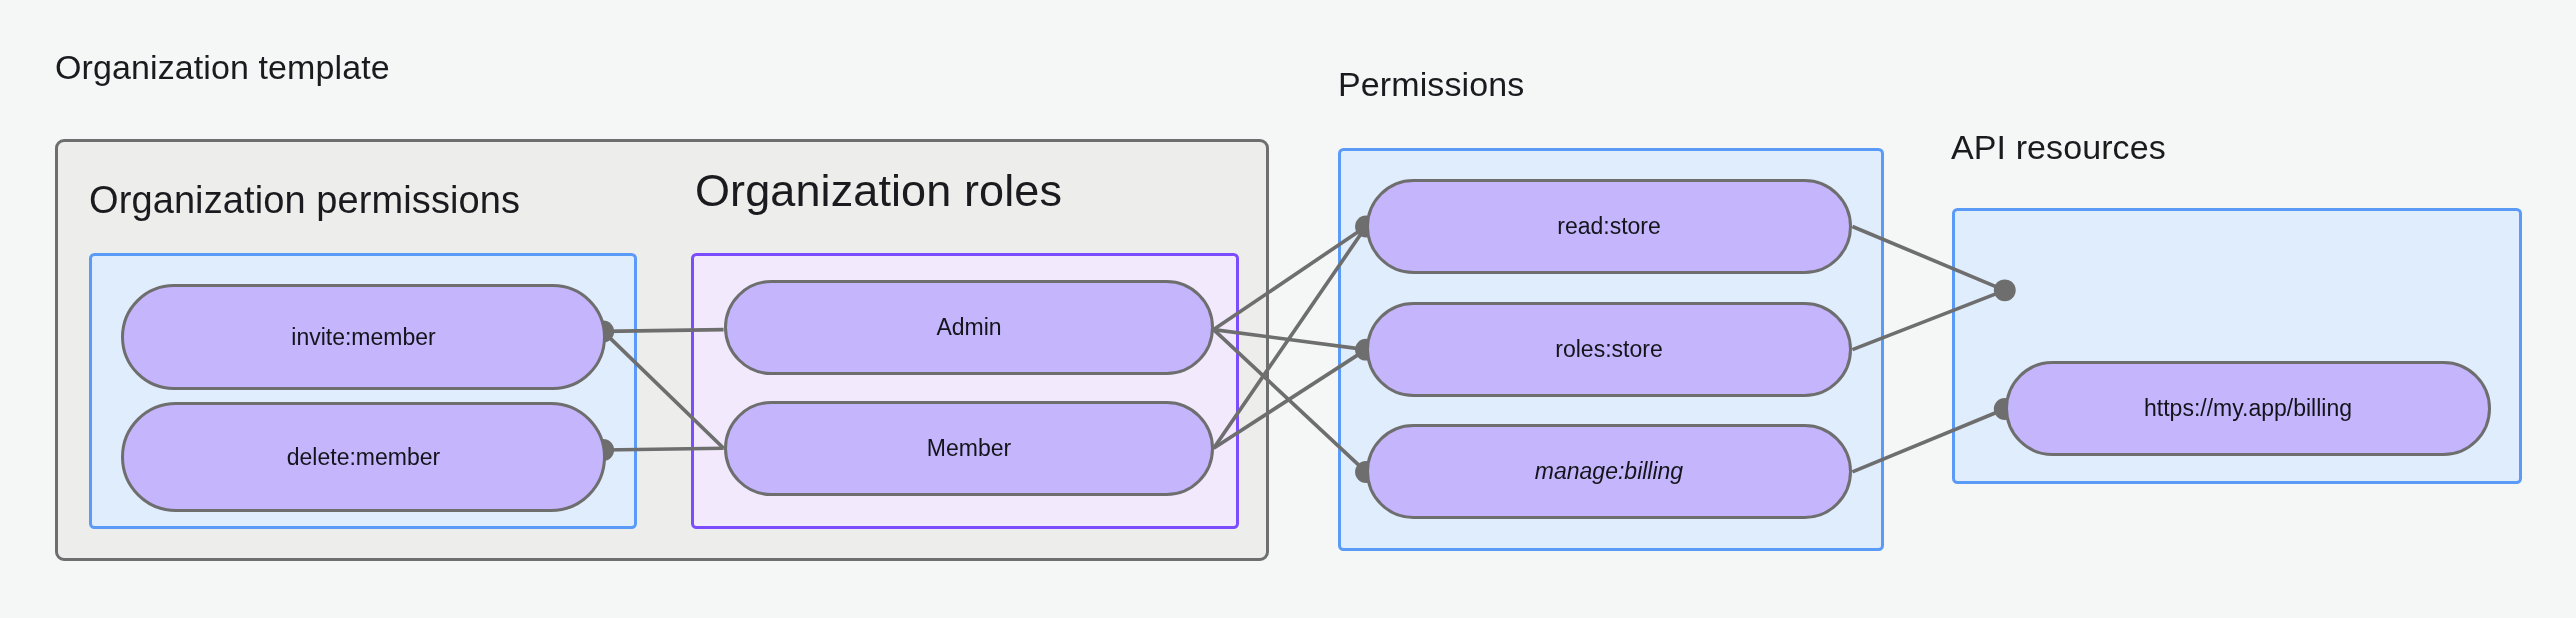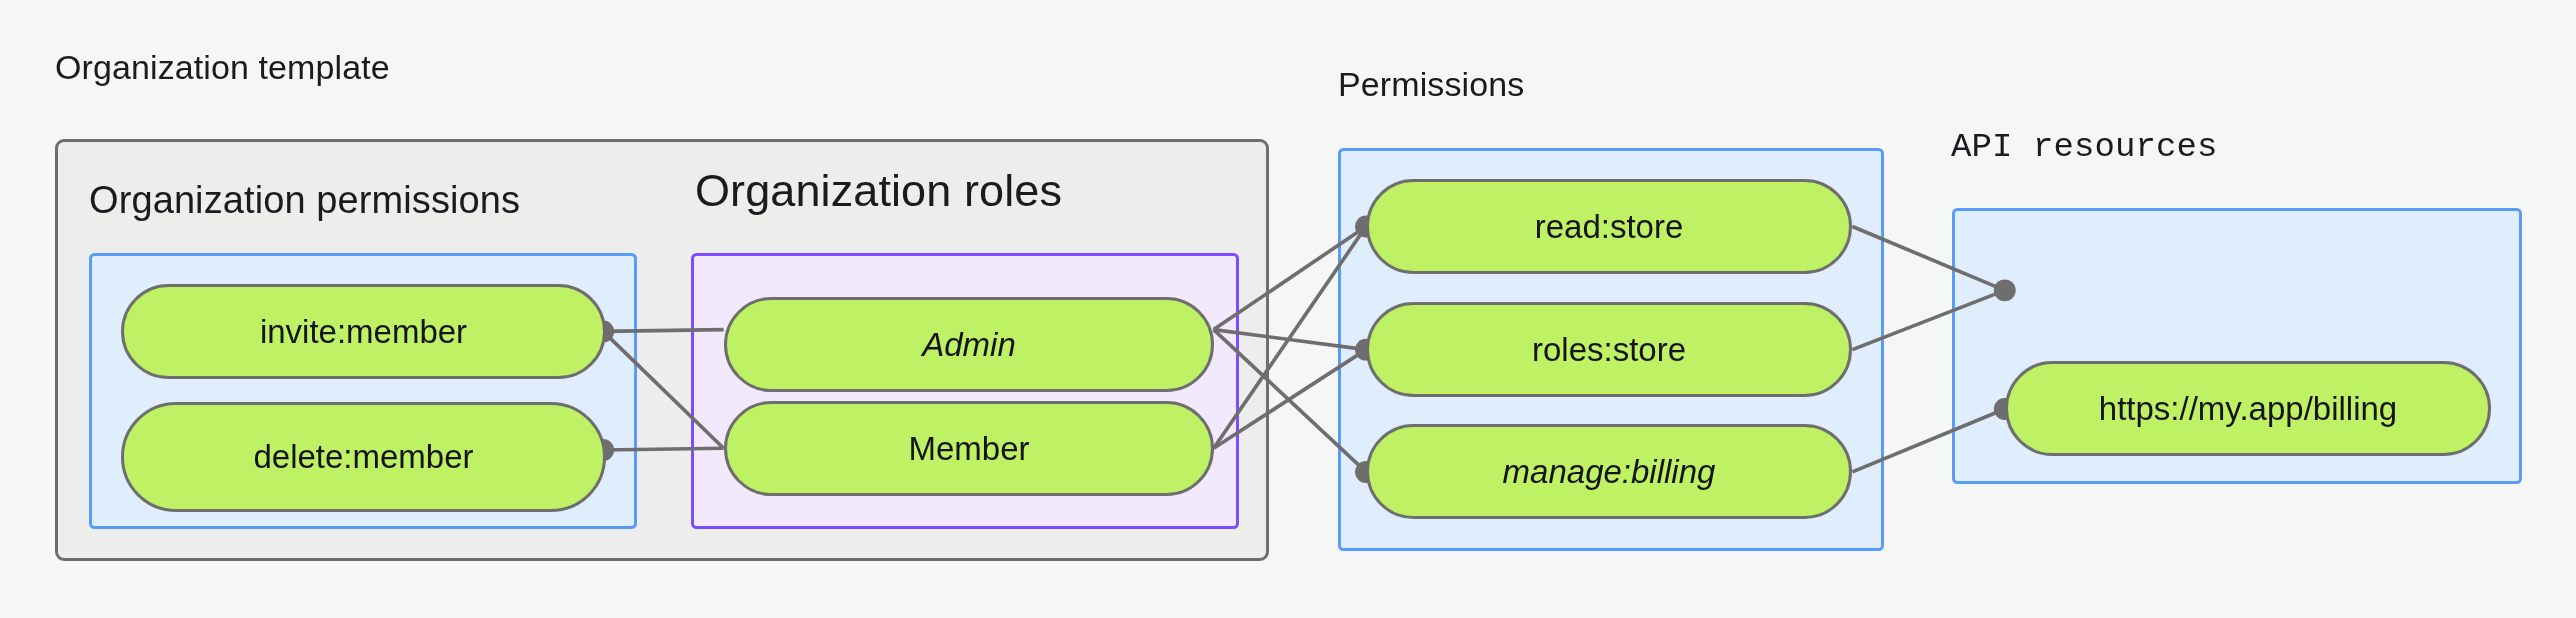--- a/index.html
+++ b/index.html
@@ -34,27 +34,27 @@
   .box-purple{
     background:#F3E9FD;
     border:3.7px solid #7C4DFF;
     border-radius:5.5px;
   }
 
   
   .pill{
     position:absolute;
     box-sizing:border-box;
-    background:#bef264;
+    background:#c4b5fd;
     border:3.7px solid #6E6E6E;
     border-radius:912px;
     display:flex;
     align-items:center;
     justify-content:center;
-    font-size:33px;
+    font-size:23px;
     color:#14141A;
     white-space:nowrap;
     z-index:3;
   }
 
   
   .edges{
     position:absolute;inset:0;
     width:2576px;height:619px;
     z-index:2;
@@ -71,21 +71,21 @@
 </style>
 </head>
 <body>
 
 <div class="stage">
 
   <div class="group-label" style="left:55px;top:48px;">Organization template</div>
 
   <div class="group-label" style="left:1338px;top:65px;">Permissions</div>
 
-  <div class="group-label" style="left:1951px;top:128px;font-family:Liberation Mono, monospace;">API resources</div>
+  <div class="group-label" style="left:1951px;top:128px;">API resources</div>
 
   <div class="box box-outer" style="left:55px;top:139px;width:1214px;height:422px;"></div>
 
   <div class="group-label" style="left:89px;top:179px;font-size:38px;">Organization permissions</div>
 
   <div class="group-label" style="left:695px;top:165px;font-size:45px;">Organization roles</div>
 
   <div class="box box-blue" style="left:89px;top:253px;width:548px;height:276px;"></div>
 
   <div class="box box-purple" style="left:691px;top:253px;width:548px;height:276px;"></div>
@@ -117,25 +117,25 @@
 
     <circle class="port" cx="661" cy="363" r="12"></circle>
     <circle class="port" cx="661" cy="493" r="12"></circle>
     <circle class="port" cx="1497" cy="248" r="12"></circle>
     <circle class="port" cx="1497" cy="383" r="12"></circle>
     <circle class="port" cx="1497" cy="517" r="12"></circle>
     <circle class="port" cx="2197" cy="318" r="12"></circle>
     <circle class="port" cx="2197" cy="448" r="12"></circle>
   </svg>
 
-  <div class="pill" style="left:121px;top:284px;width:485px;height:95px;">invite:member</div>
+  <div class="pill" style="left:121px;top:284px;width:485px;height:106px;">invite:member</div>
 
   <div class="pill" style="left:121px;top:402px;width:485px;height:110px;">delete:member</div>
 
-  <div class="pill" style="left:724px;top:297px;width:490px;height:95px;font-style:italic;">Admin</div>
+  <div class="pill" style="left:724px;top:280px;width:490px;height:95px;">Admin</div>
 
   <div class="pill" style="left:724px;top:401px;width:490px;height:95px;">Member</div>
 
   <div class="pill" style="left:1366px;top:179px;width:486px;height:95px;">read:store</div>
 
   <div class="pill" style="left:1366px;top:302px;width:486px;height:95px;">roles:store</div>
 
   <div class="pill" style="left:1366px;top:424px;width:486px;height:95px;font-style:italic;">manage:billing</div>
 
 

